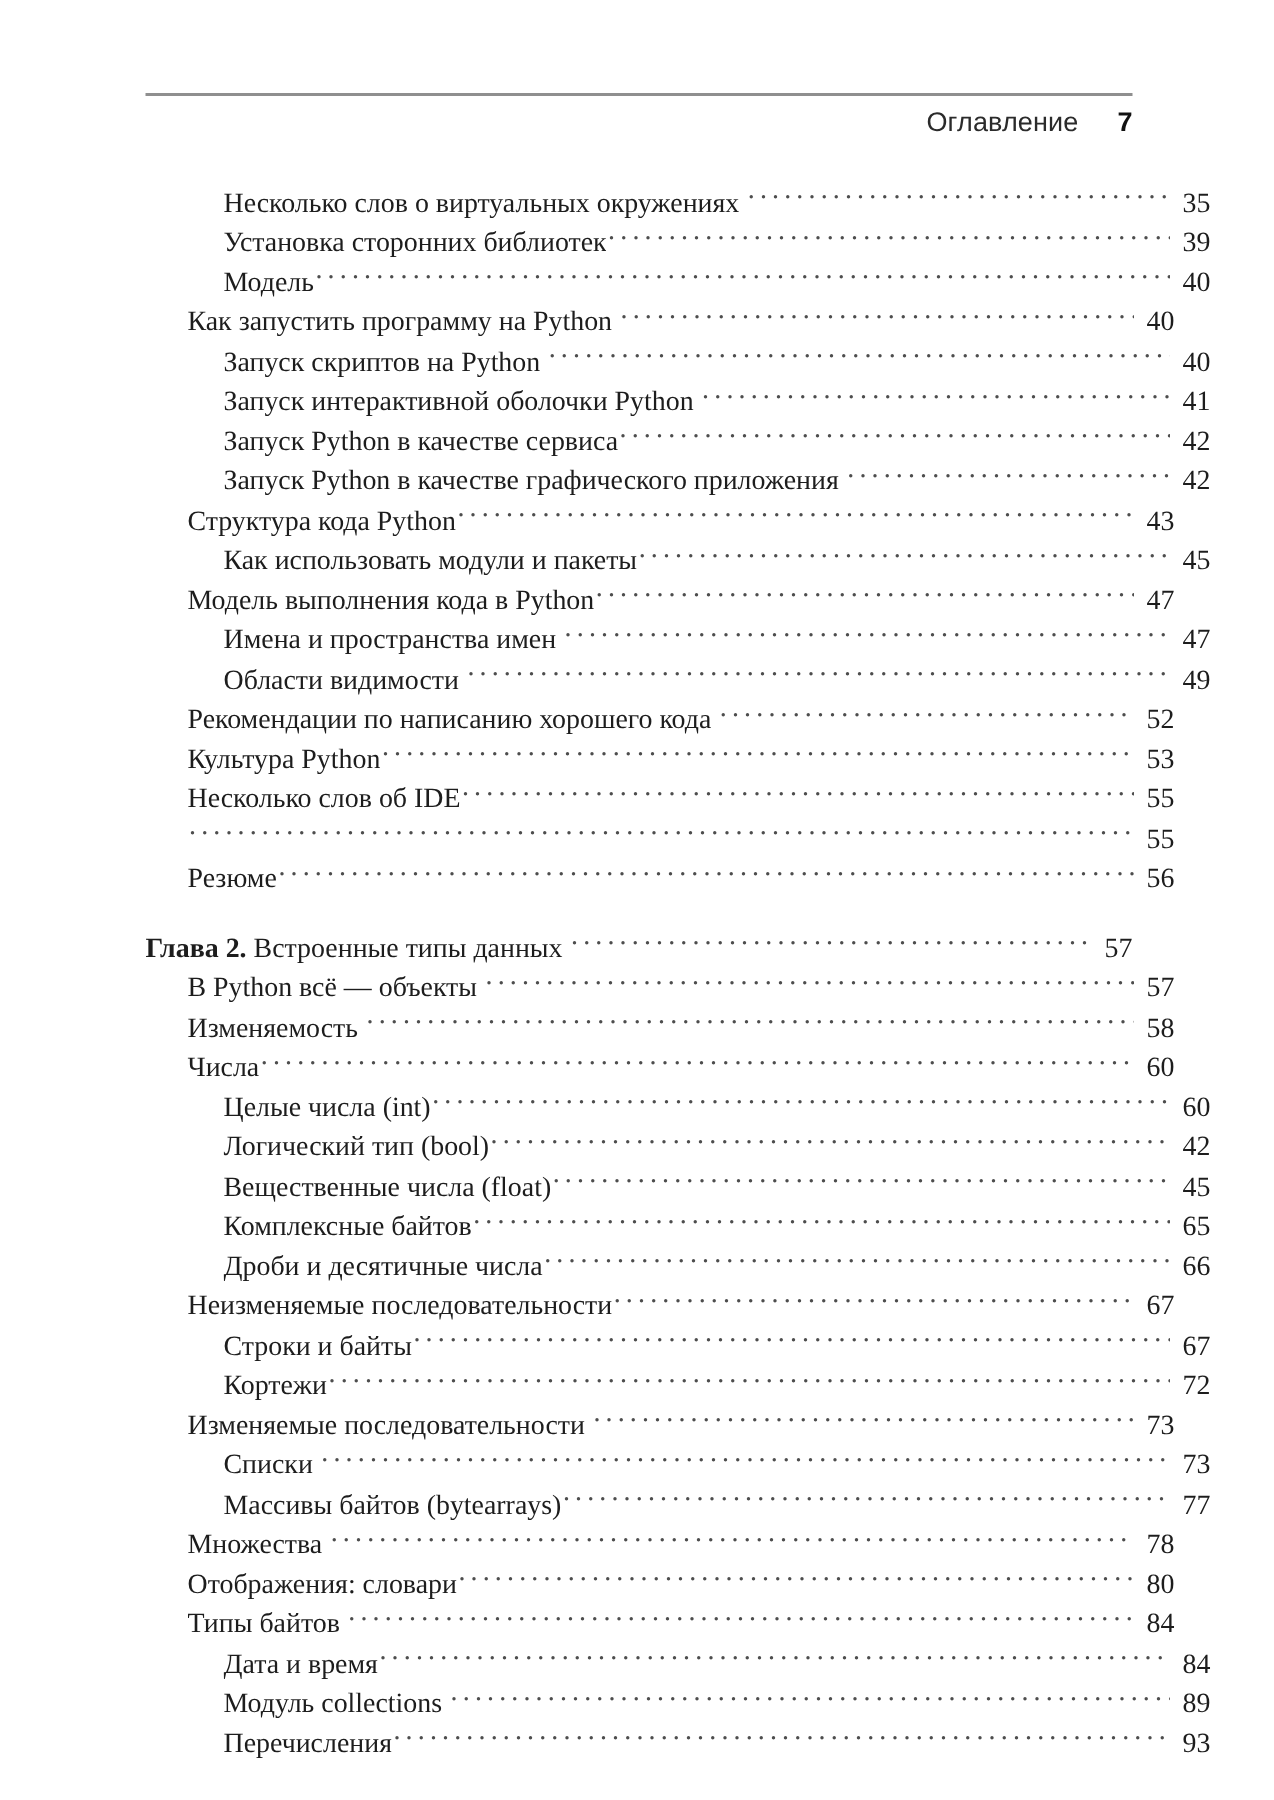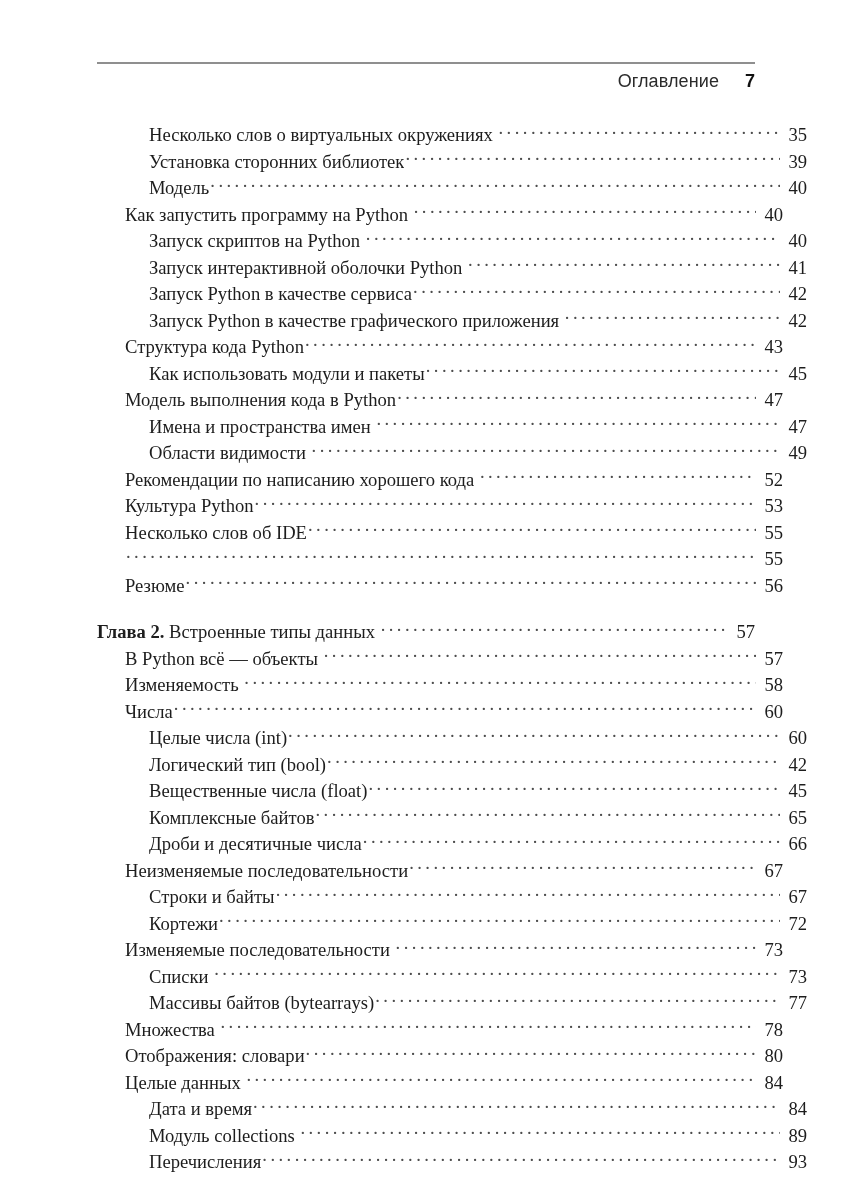--- a/index.html
+++ b/index.html
@@ -304,21 +304,21 @@
       <span class="toc-label sp">Множества</span>
       <span class="toc-dots"></span>
       <span class="toc-page">78</span>
     </div>
     <div class="toc-row lvl-1">
       <span class="toc-label">Отображения: словари</span>
       <span class="toc-dots"></span>
       <span class="toc-page">80</span>
     </div>
     <div class="toc-row lvl-1">
-      <span class="toc-label sp">Целые данных</span>
+      <span class="toc-label sp">Типы байтов</span>
       <span class="toc-dots"></span>
       <span class="toc-page">84</span>
     </div>
     <div class="toc-row lvl-2">
       <span class="toc-label">Дата и время</span>
       <span class="toc-dots"></span>
       <span class="toc-page">84</span>
     </div>
     <div class="toc-row lvl-2">
       <span class="toc-label sp">Модуль collections</span>

